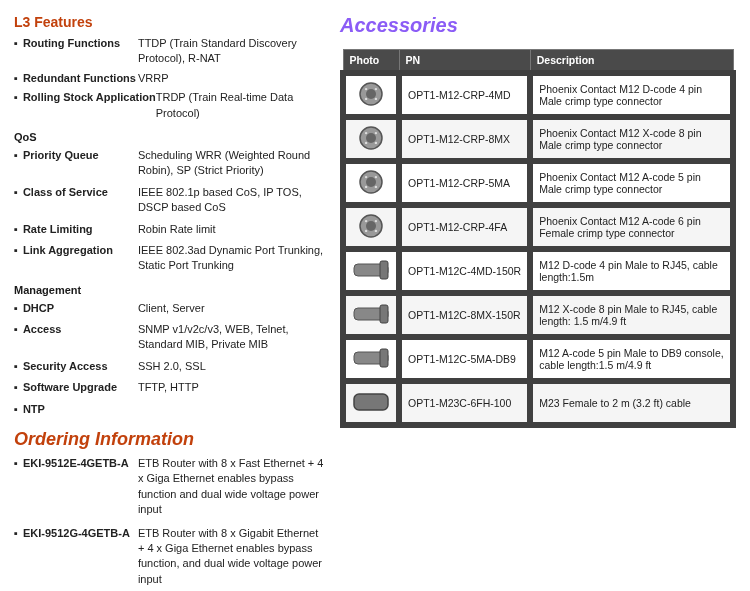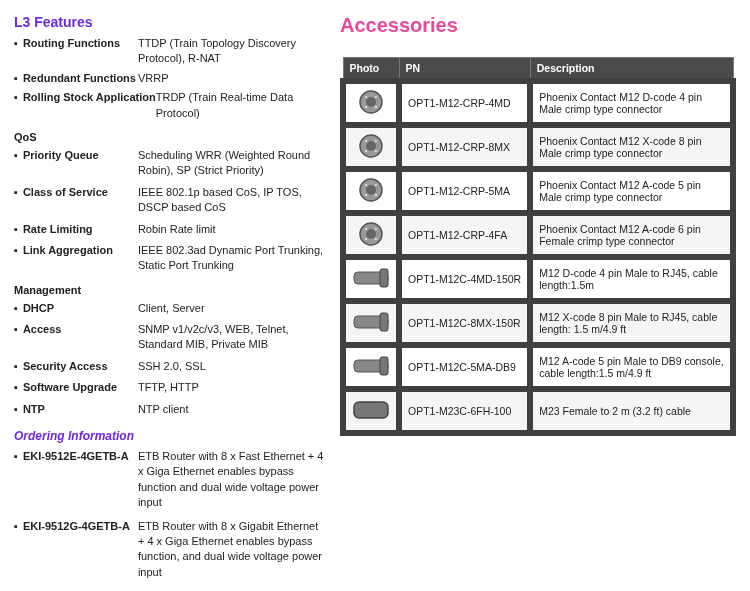--- a/index.html
+++ b/index.html
@@ -32,21 +32,21 @@
     }
 
     .right-panel {
       flex: 1;
     }
 
     
     .section-title {
       font-size: 14px;
       font-weight: bold;
-      color: #6d28d9;
+      color: #c2410c;
       margin-bottom: 6px;
       border-bottom: none;
     }
 
     .section-title.italic-bold {
       font-style: italic;
     }
 
     .subsection-title {
       font-size: 11px;
@@ -115,22 +115,23 @@
     .ordering-label {
       font-weight: bold;
       min-width: 115px;
       flex-shrink: 0;
     }
 
     
     .accessories-title {
       font-size: 20px;
       font-weight: bold;
-      color: #ec4899;
-      margin-bottom: 20px;
+      font-style: italic;
+      color: #8b5cf6;
+      margin-bottom: 12px;
     }
 
     .acc-table {
       width: 100%;
       border-collapse: collapse;
       font-size: 10.5px;
       padding-left: 48px;
     }
 
     .acc-table th {
@@ -167,21 +168,21 @@
 
 <div class="page-wrapper">
   <div class="main-content">
 
     <div class="left-panel">
 
       <div class="section-title">L3 Features</div>
 
       <div class="feature-item">
         <span class="feature-label">Routing Functions</span>
-        <span class="feature-value">TTDP (Train Topology Discovery Protocol), R-NAT</span>
+        <span class="feature-value">TTDP (Train Standard Discovery Protocol), R-NAT</span>
       </div>
       <div class="feature-item">
         <span class="feature-label">Redundant Functions</span>
         <span class="feature-value">VRRP</span>
       </div>
       <div class="feature-item">
         <span class="feature-label">Rolling Stock Application</span>
         <span class="feature-value">TRDP (Train Real-time Data Protocol)</span>
       </div>
 
@@ -217,24 +218,23 @@
       <div class="qos-item">
         <span class="qos-label">Security Access</span>
         <span class="feature-value">SSH 2.0, SSL</span>
       </div>
       <div class="qos-item">
         <span class="qos-label">Software Upgrade</span>
         <span class="feature-value">TFTP, HTTP</span>
       </div>
       <div class="qos-item">
         <span class="qos-label">NTP</span>
-        <span class="feature-value">NTP client</span>
-      </div>
-
-      <div class="section-title italic-bold" style="margin-top:12px; font-size:12px;">Ordering Information</div>
+      </div>
+
+      <div class="section-title italic-bold" style="margin-top:12px; font-size:18px;">Ordering Information</div>
 
       <div class="ordering-item">
         <span class="ordering-label">EKI-9512E-4GETB-A</span>
         <span class="feature-value">ETB Router with 8 x Fast Ethernet + 4 x Giga Ethernet enables bypass function and dual wide voltage power input</span>
       </div>
       <div class="ordering-item">
         <span class="ordering-label">EKI-9512G-4GETB-A</span>
         <span class="feature-value">ETB Router with 8 x Gigabit Ethernet + 4 x Giga Ethernet enables bypass function, and dual wide voltage power input</span>
       </div>
 

